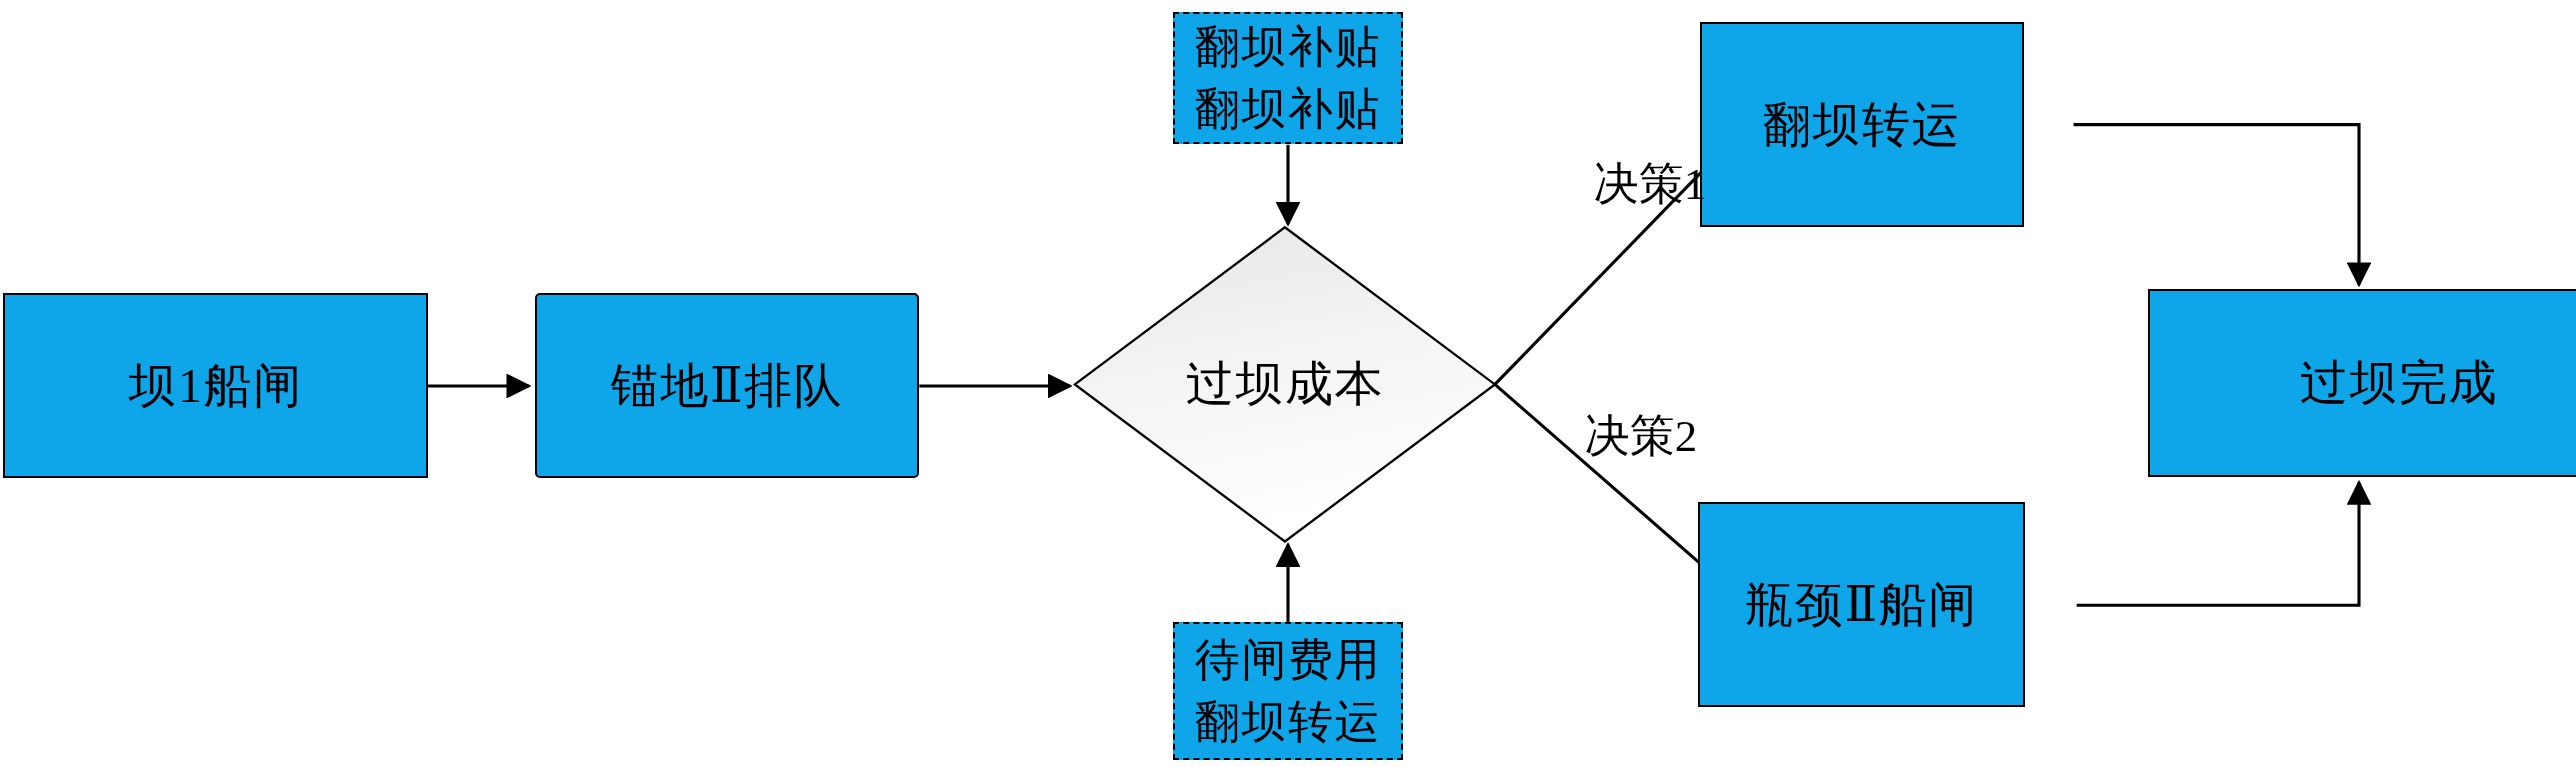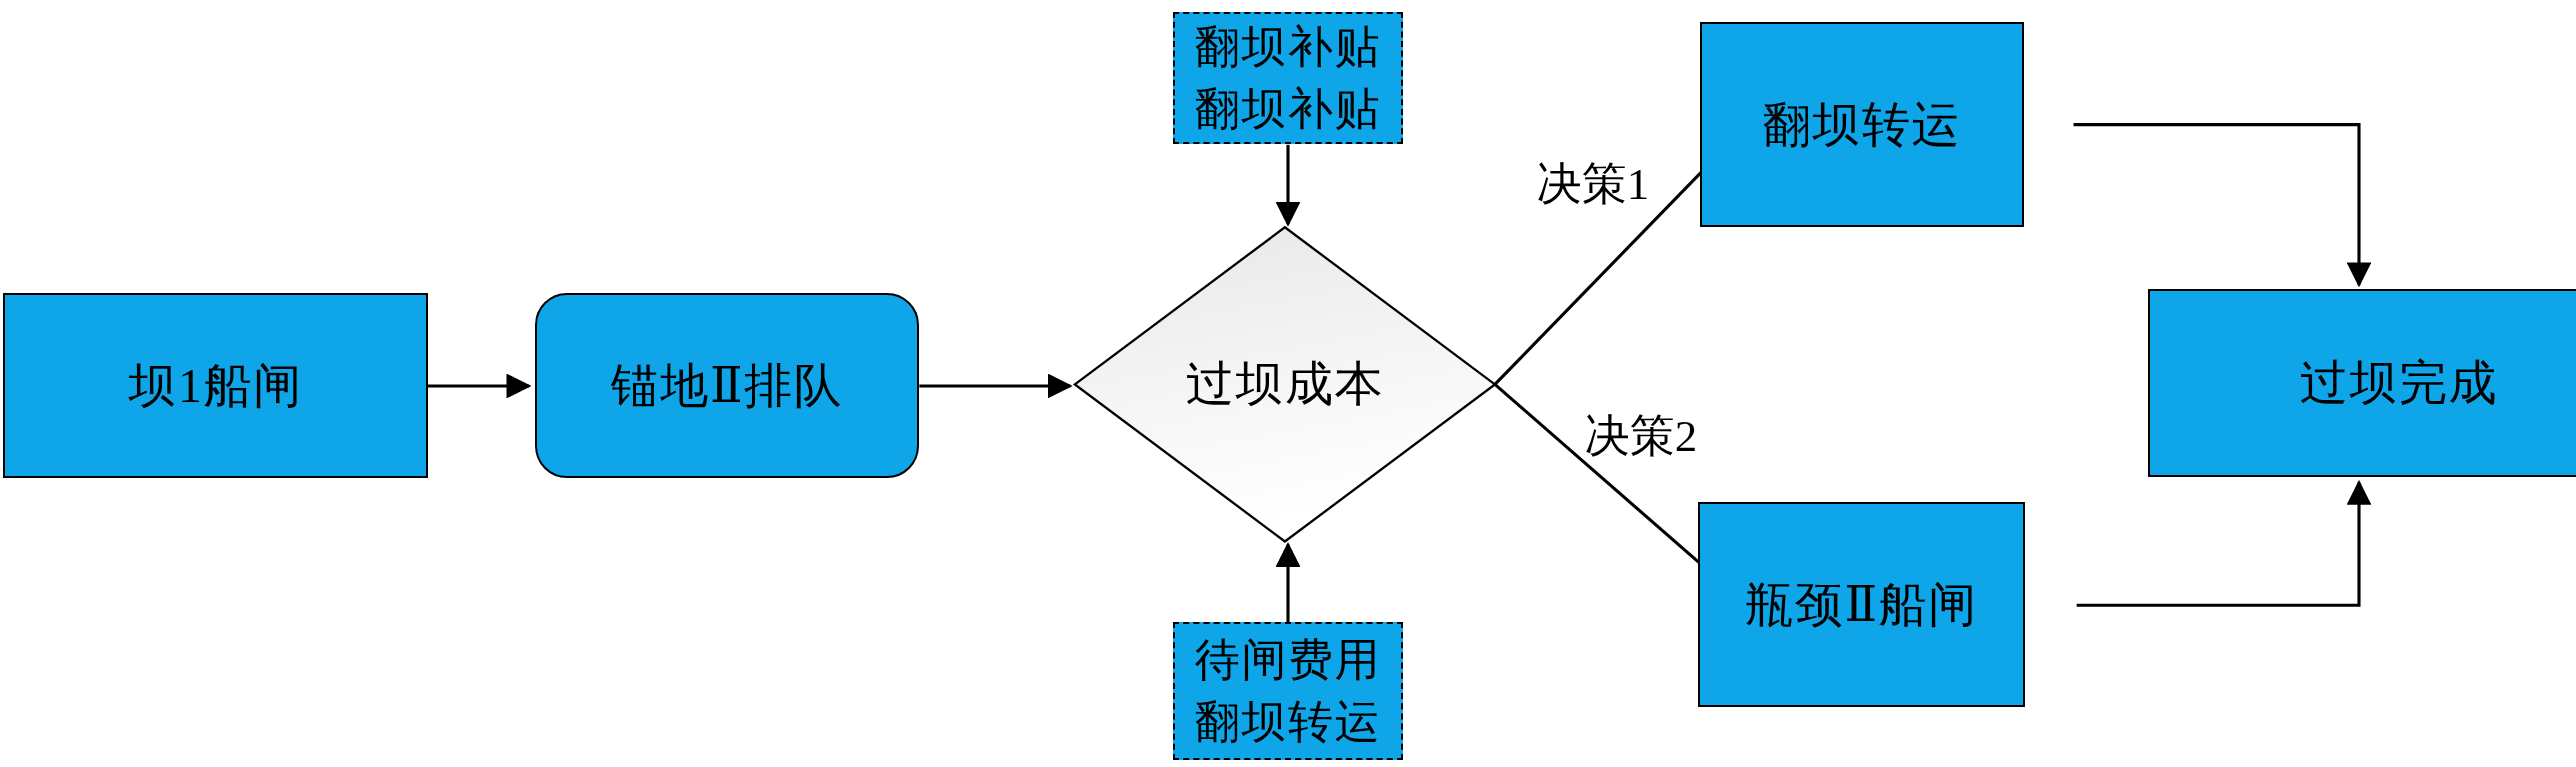--- a/index.html
+++ b/index.html
@@ -30,21 +30,21 @@
     justify-content: center;
     box-sizing: border-box;
     background: #0ea5e9;
     border: 2.3px solid #000000;
     font-size: 48px;
     letter-spacing: 1.6px;
     text-align: center;
     line-height: 1.2;
   }
   .node.rounded {
-    border-radius: 32px;
+    border-radius: 5px;
   }
   .node.dashed {
     border: 2.3px dashed #000000;
     flex-direction: column;
     font-size: 45px;
     line-height: 1.38;
     padding: 4.7px 0;
   }
   .diamond-label {
     position: absolute;
@@ -131,18 +131,18 @@
   </div>
 
   <div class="node" style="left:1698px; top:502px; width:327px; height:205px;">
     <span>瓶颈Ⅱ船闸</span>
   </div>
 
   <div class="node" style="left:2148px; top:289px; width:502px; height:188px;">
     <span>过坝完成</span>
   </div>
 
-  <div class="edge-label" style="left:1593px; top:184px;">决策1</div>
+  <div class="edge-label" style="left:1650px; top:184px;">决策1</div>
 
   <div class="edge-label" style="left:1641px; top:436px;">决策2</div>
 
 </div>
 
 
 </body></html>

